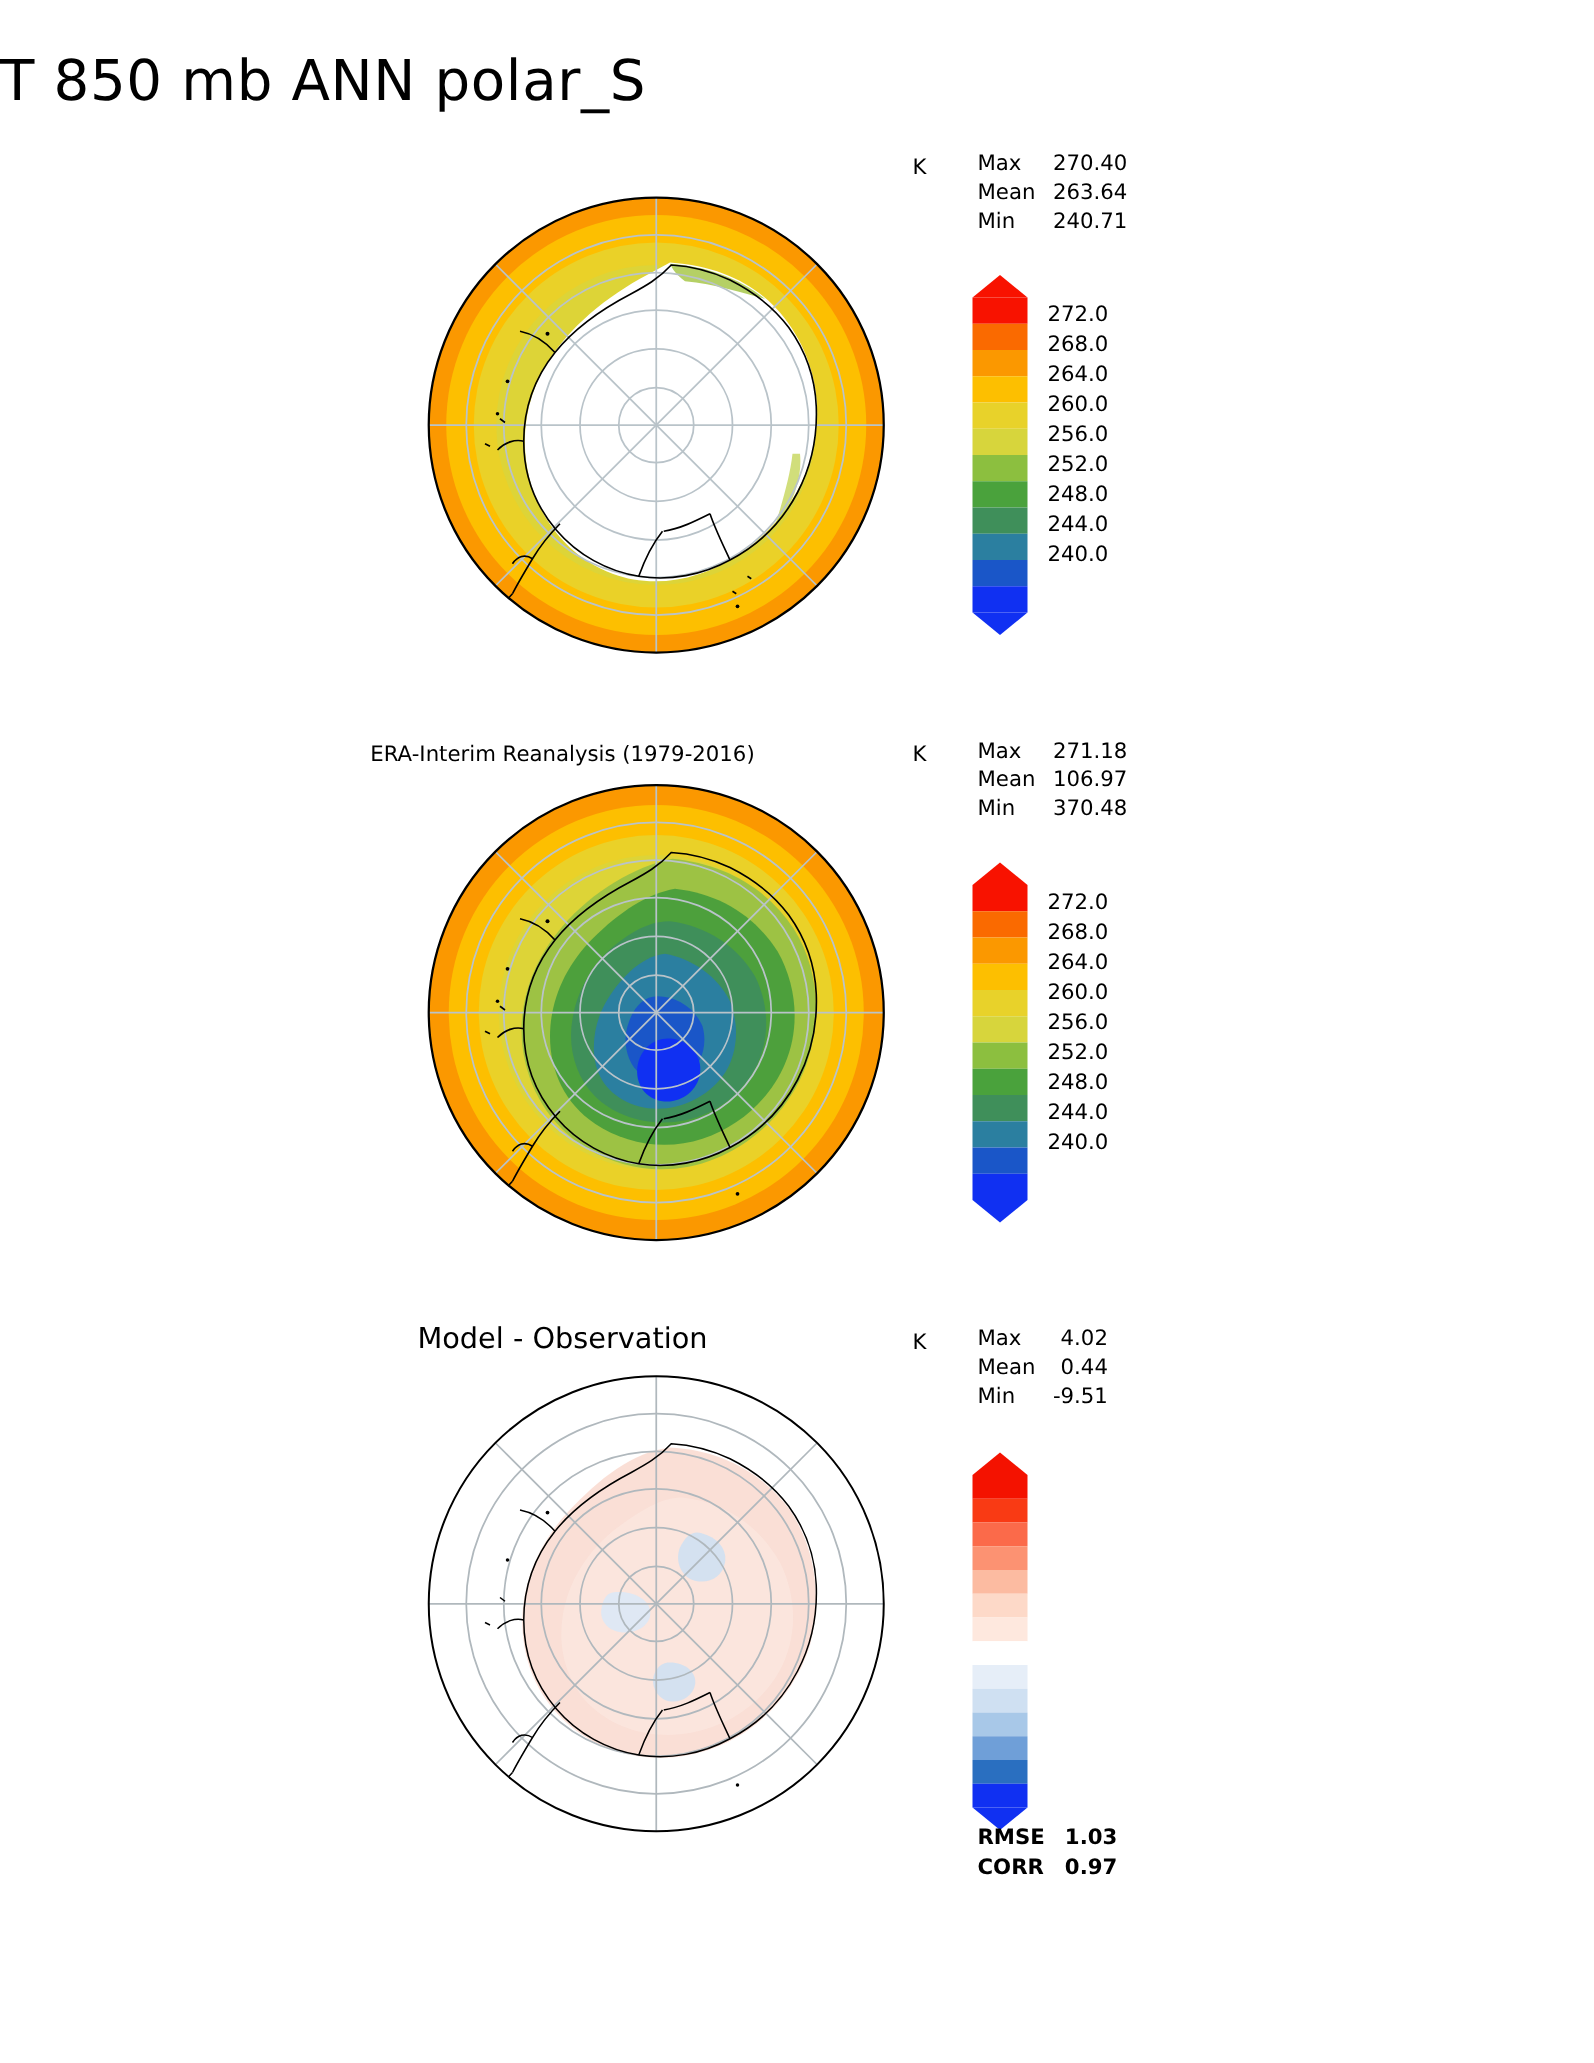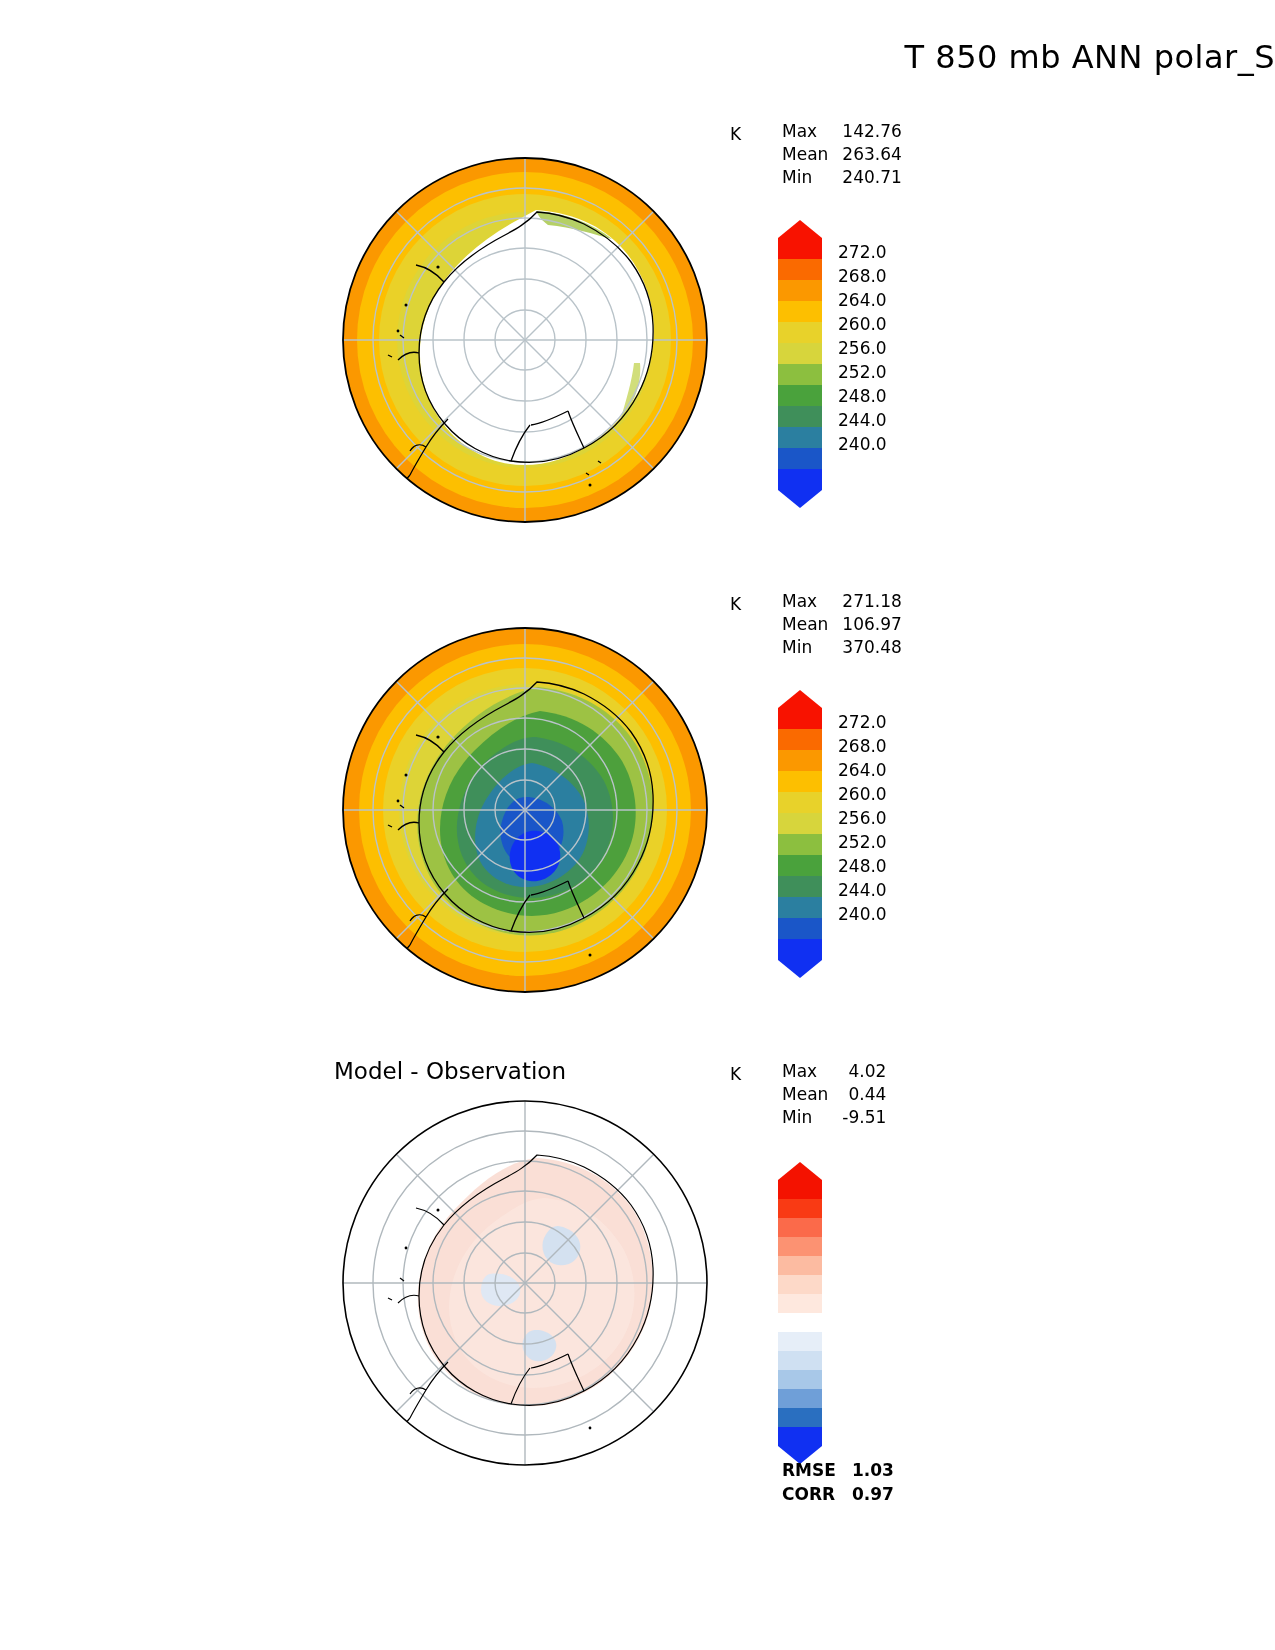--- a/index.html
+++ b/index.html
@@ -13,22 +13,22 @@
     font-family: "DejaVu Sans", sans-serif;
     color: #000000;
     position: relative;
     overflow: hidden;
   }
   .page-title {
     position: absolute;
     top: 38px;
     left: 0;
     width: 1275px;
-    text-align: right;
-    font-size: 32px;
+    text-align: left;
+    font-size: 45px;
     letter-spacing: 0.5px;
   }
 
   .panel {
     position: absolute;
     left: 0;
     width: 1275px;
   }
   .panel-1 { top: 110px; height: 455px; }
   .panel-2 { top: 580px; height: 455px; }
@@ -111,21 +111,21 @@
 <div class="panel panel-1">
 
 
   <div class="unit-label" style="top:14px; left:730px;">K</div>
 
   <div class="stats" style="top:10px; left:782px;">
     <table>
       <tbody>
           <tr>
         <td class="lbl">Max</td>
-        <td class="val">142.76</td>
+        <td class="val">270.40</td>
       </tr>
       <tr>
         <td class="lbl">Mean</td>
         <td class="val">263.64</td>
       </tr>
       <tr>
         <td class="lbl">Min</td>
         <td class="val">240.71</td>
       </tr>
     </tbody>
@@ -225,20 +225,21 @@
     <div>256.0</div>
     <div>252.0</div>
     <div>248.0</div>
     <div>244.0</div>
     <div>240.0</div>
   </div>
 </div>
 
 <div class="panel panel-2">
 
+  <div class="panel-title small" style="top:14px; left:180px; width:540px;">ERA-Interim Reanalysis (1979-2016)</div>
 
   <div class="unit-label" style="top:14px; left:730px;">K</div>
 
   <div class="stats" style="top:10px; left:782px;">
     <table>
       <tbody>
           <tr>
         <td class="lbl">Max</td>
         <td class="val">271.18</td>
       </tr>

